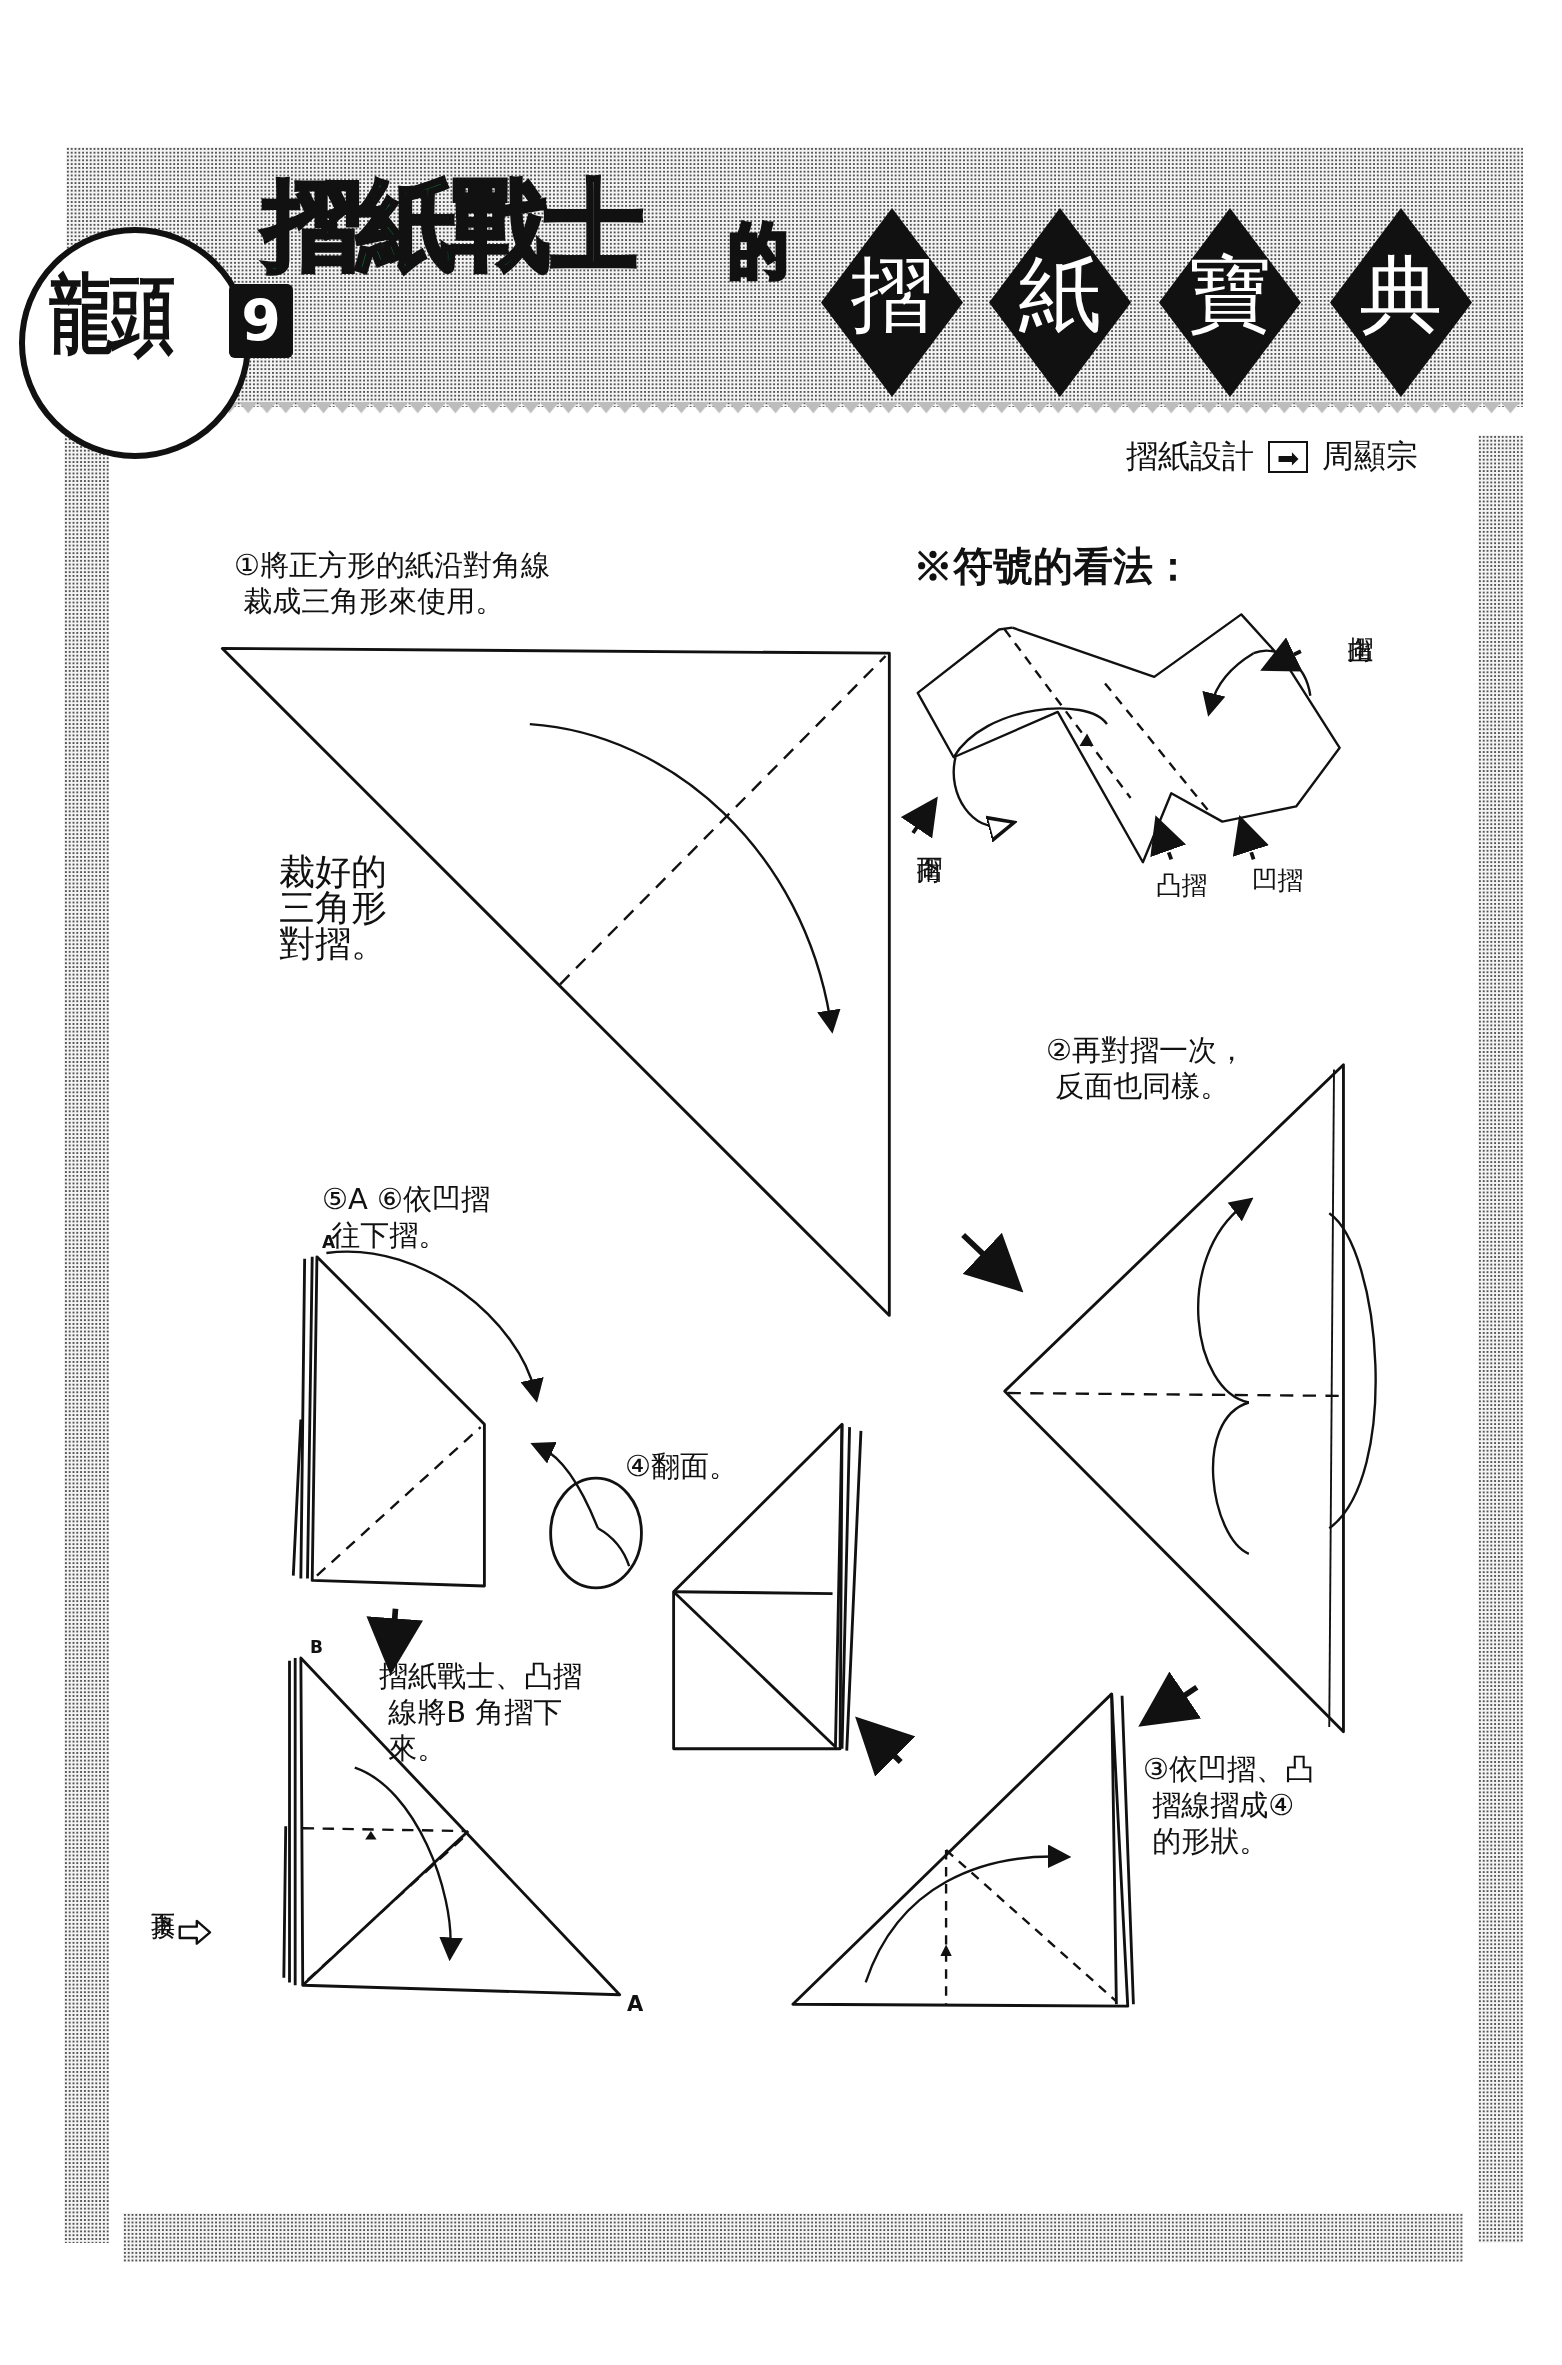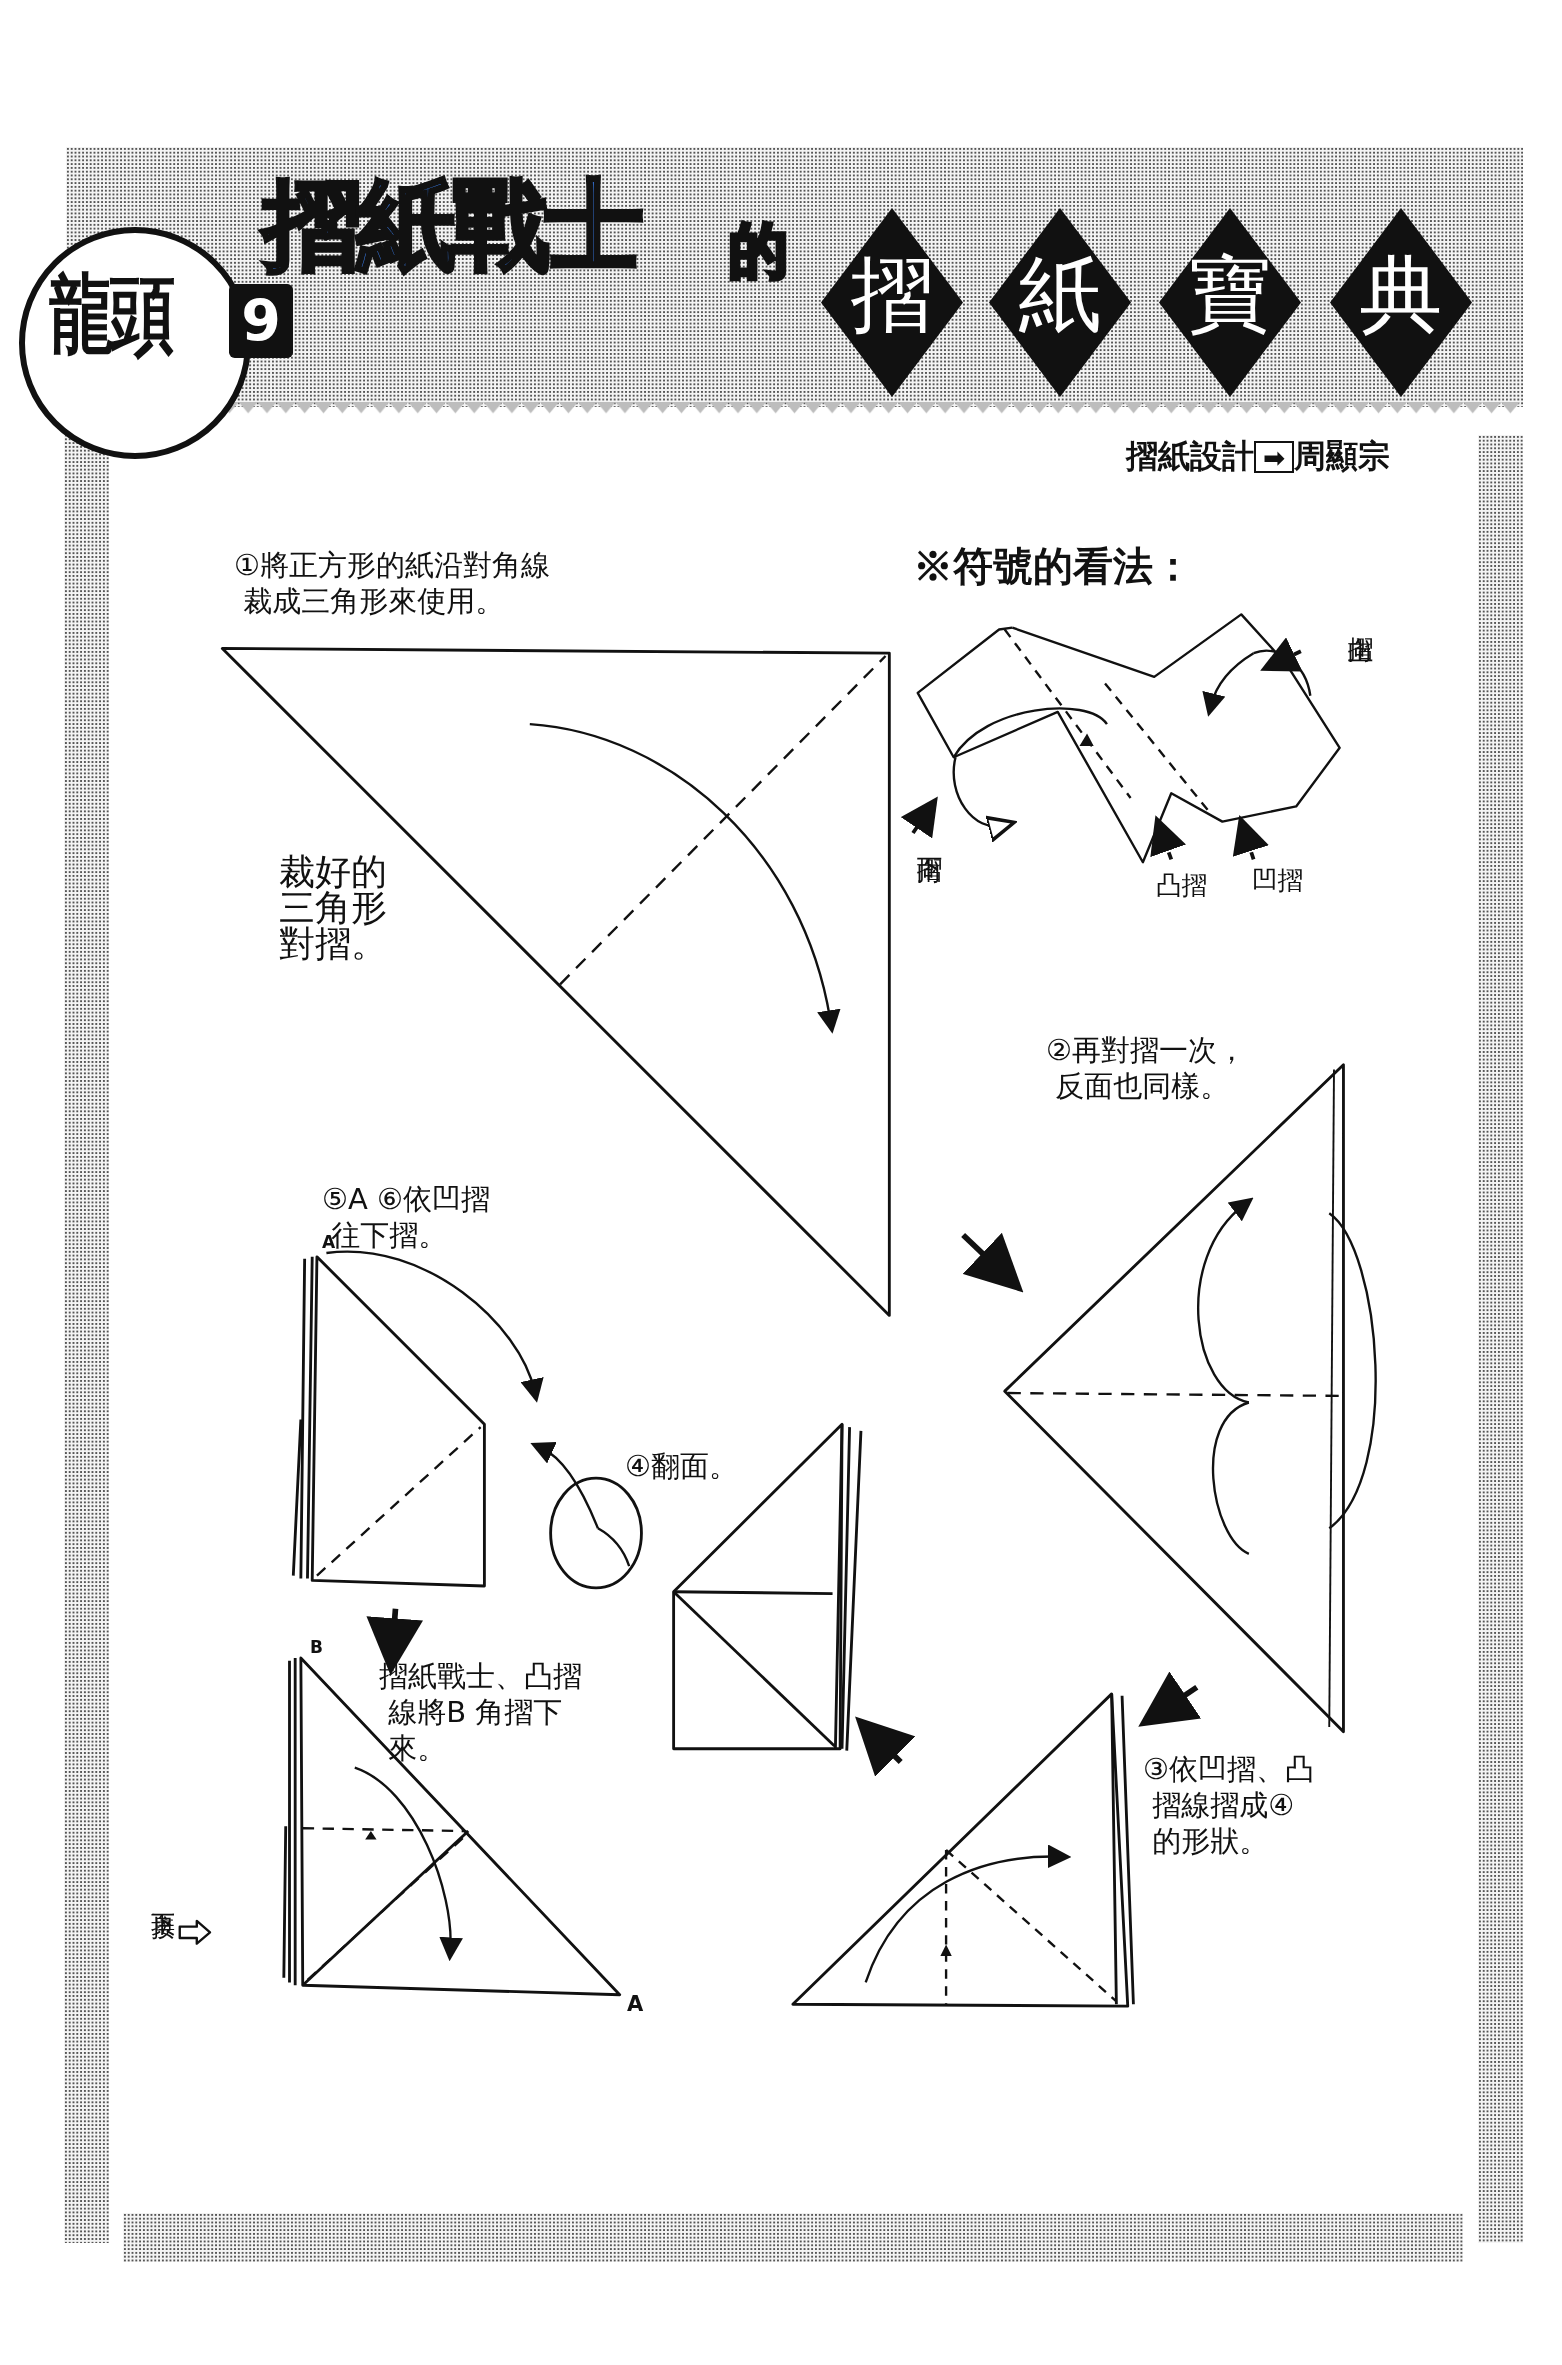--- a/index.html
+++ b/index.html
@@ -17,31 +17,31 @@
     #right-band { left: 1478px; top: 435px; width: 45px; height: 1808px; }
     #bottom-band { left: 123px; top: 2213px; width: 1340px; height: 49px; }
 
     #series-badge { left: 19px; top: 227px; width: 232px; height: 232px; border-radius: 50%;
       border: 6.6px solid #111; background: #fff; box-sizing: border-box; }
     #series-name { left: 49px; top: 270px; font-size: 87px; font-weight: bold; font-family: "DejaVu Serif", serif;
       letter-spacing: -5.7px; line-height: 1; transform: scaleX(0.75); transform-origin: left; }
     #series-num { left: 229px; top: 284px; width: 64px; height: 74px; background: #111; color: #fff;
       font-size: 57px; font-weight: bold; text-align: center; line-height: 74px; border-radius: 5.7px; }
     #title-fancy { left: 263px; top: 168px; height: 114px; font-size: 98px; font-weight: bold;
-      color: #3b82f6; -webkit-text-stroke: 3.8px #111; line-height: 114px; letter-spacing: -3.8px;
+      color: #15803d; -webkit-text-stroke: 3.8px #111; line-height: 114px; letter-spacing: -3.8px;
       font-family: "DejaVu Sans", sans-serif; }
     #title-de { left: 729px; top: 221px; font-size: 59px; font-weight: bold; color: #fff;
       -webkit-text-stroke: 4.7px #111; line-height: 1; }
     .diamond { position: absolute; top: 208px; width: 142px; height: 189px; }
     .diamond .shape { position: absolute; inset: 0; background: #111;
       clip-path: polygon(50% 0, 100% 50%, 50% 100%, 0 50%); }
     .diamond .ch { position: absolute; left: 0; right: 0; top: 45px; text-align: center; color: #fff;
       font-size: 83px; font-family: "DejaVu Serif", serif; line-height: 1; }
 
-    #credit { left: 1126px; top: 435px; font-size: 32px; font-weight: bold; display: flex; align-items: center; gap: 0; }
+    #credit { left: 1126px; top: 435px; font-size: 32px; font-weight: normal; display: flex; align-items: center; gap: 14px; }
     #credit .arrowbox { width: 40px; height: 32px; border: 2.8px solid #111; display: inline-flex; align-items: center;
       justify-content: center; font-size: 26.5px; box-sizing: border-box; }
 
     .step { position: absolute; font-size: 29px; font-weight: normal; line-height: 36px; white-space: pre; }
     #legend-title { left: 913px; top: 539px; font-size: 40px; font-family: "DejaVu Serif", serif; font-weight: bold; }
     .legend-label { position: absolute; font-size: 25.6px; font-family: "DejaVu Serif", serif; line-height: 28px; text-align: center; }
     .vert { writing-mode: vertical-rl; }
     .cornerlbl { position: absolute; font-size: 17px; font-weight: bold; }
     #next-page { left: 149px; top: 1895px; font-size: 24px; font-family: "DejaVu Serif", serif; line-height: 28px; }
     svg { position: absolute; left: 0; top: 0; }

